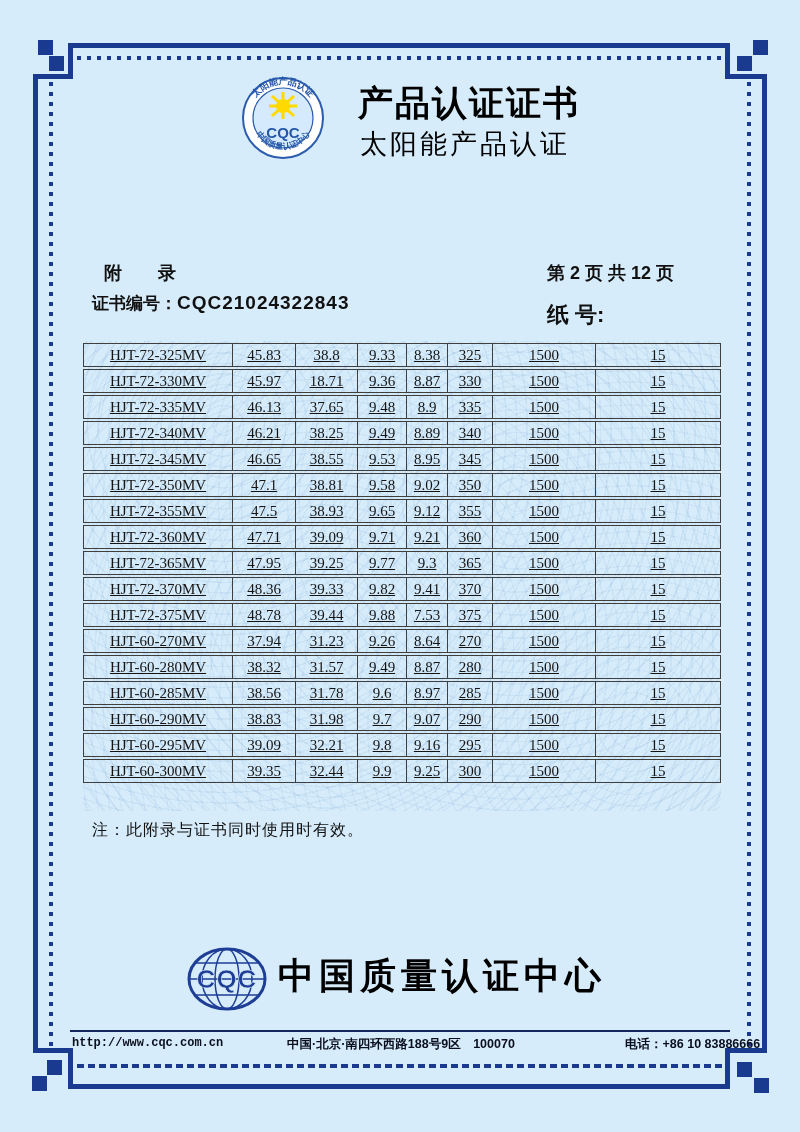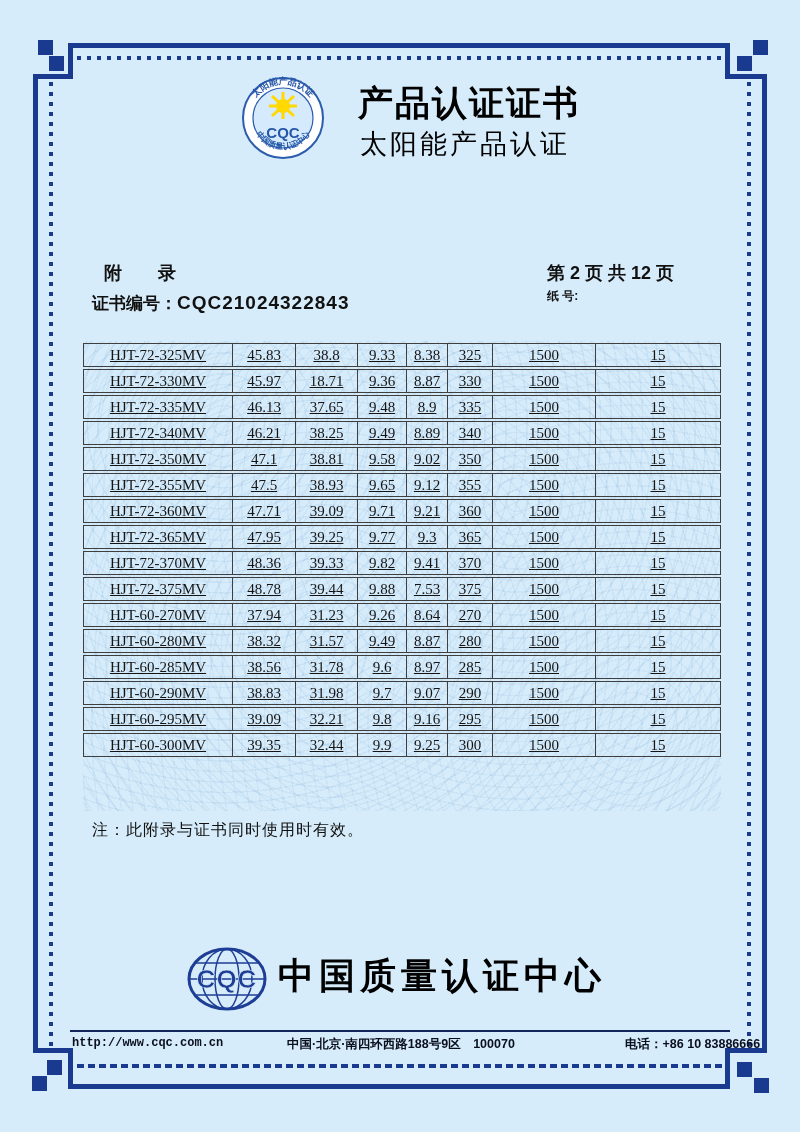--- a/index.html
+++ b/index.html
@@ -37,21 +37,21 @@
   .dot-right{left:747px;top:82px;height:966px;}
   
   .emblem{position:absolute;left:241px;top:76px;width:84px;height:84px;}
   .title{position:absolute;left:358px;top:80px;font-size:35px;font-weight:bold;letter-spacing:2px;color:#000;}
   .subtitle{position:absolute;left:360px;top:126px;font-size:27px;letter-spacing:3px;color:#000;}
   
   .meta-appendix{position:absolute;left:92px;top:261px;font-size:18px;font-weight:bold;margin-left:12px;}
   .meta-pageinfo{position:absolute;left:547px;top:261px;font-size:18px;font-weight:bold;}
   .meta-certline{position:absolute;left:92px;top:292px;font-size:17px;font-weight:bold;}
   .meta-certno{font-size:19px;letter-spacing:1px;}
-  .meta-paper{position:absolute;left:547px;top:288px;font-size:12px;font-weight:bold;}
+  .meta-paper{position:absolute;left:547px;top:300px;font-size:22px;font-weight:bold;}
   
   .watermark{
     position:absolute;left:83px;top:341px;width:638px;height:470px;
     background-image:
       repeating-radial-gradient(circle at 22% 18%, rgba(80,135,195,0) 0 9px, rgba(80,135,195,0.16) 9px 10.5px),
       repeating-radial-gradient(circle at 68% 34%, rgba(80,135,195,0) 0 10px, rgba(80,135,195,0.14) 10px 11.5px),
       repeating-radial-gradient(circle at 38% 66%, rgba(80,135,195,0) 0 9px, rgba(80,135,195,0.14) 9px 10.5px),
       repeating-radial-gradient(circle at 86% 82%, rgba(80,135,195,0) 0 10px, rgba(80,135,195,0.13) 10px 11.5px);
     opacity:.6;
   }
@@ -190,20 +190,30 @@
           <td>HJT-72-340MV</td>
           <td>46.21</td>
           <td>38.25</td>
           <td>9.49</td>
           <td>8.89</td>
           <td>340</td>
           <td>1500</td>
           <td>15</td>
         </tr>
         <tr>
+          <td>HJT-72-345MV</td>
+          <td>46.65</td>
+          <td>38.55</td>
+          <td>9.53</td>
+          <td>8.95</td>
+          <td>345</td>
+          <td>1500</td>
+          <td>15</td>
+        </tr>
+        <tr>
           <td>HJT-72-350MV</td>
           <td>47.1</td>
           <td>38.81</td>
           <td>9.58</td>
           <td>9.02</td>
           <td>350</td>
           <td>1500</td>
           <td>15</td>
         </tr>
         <tr>

